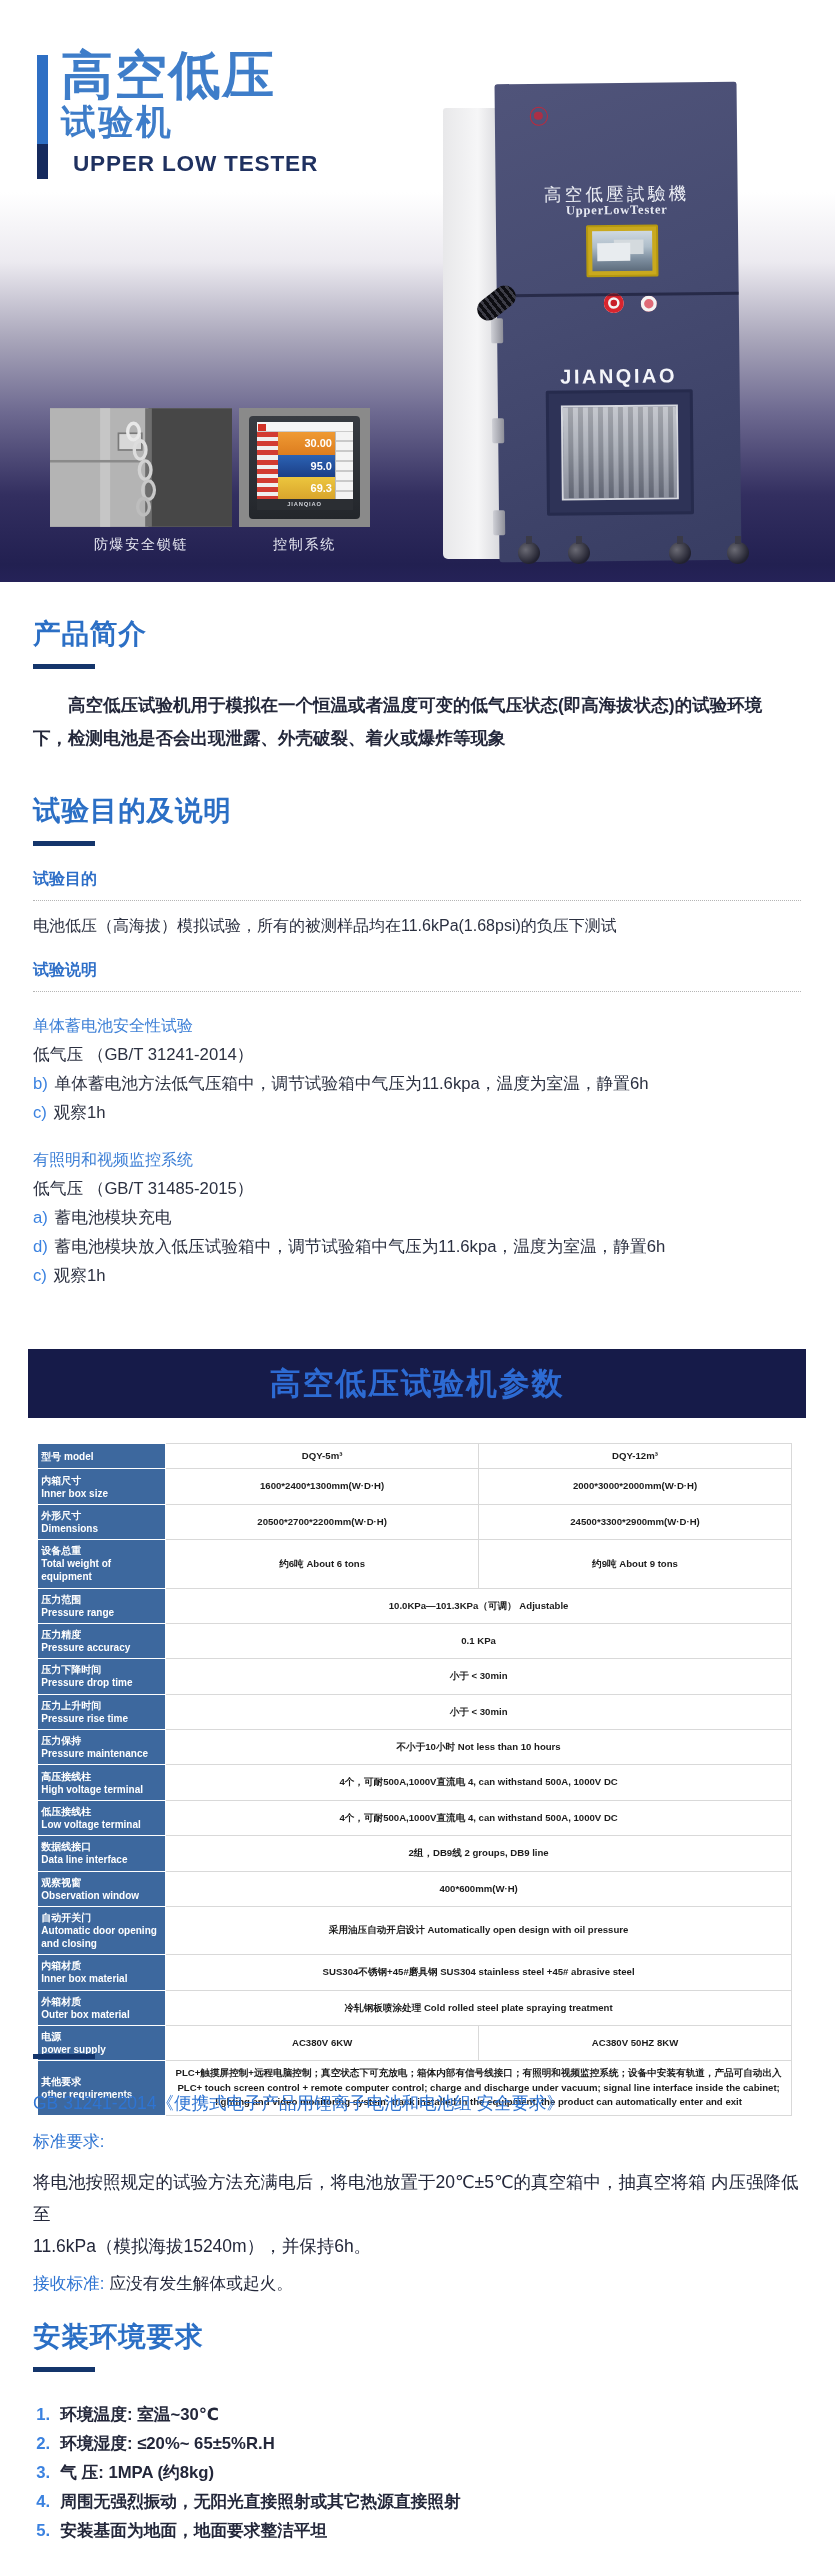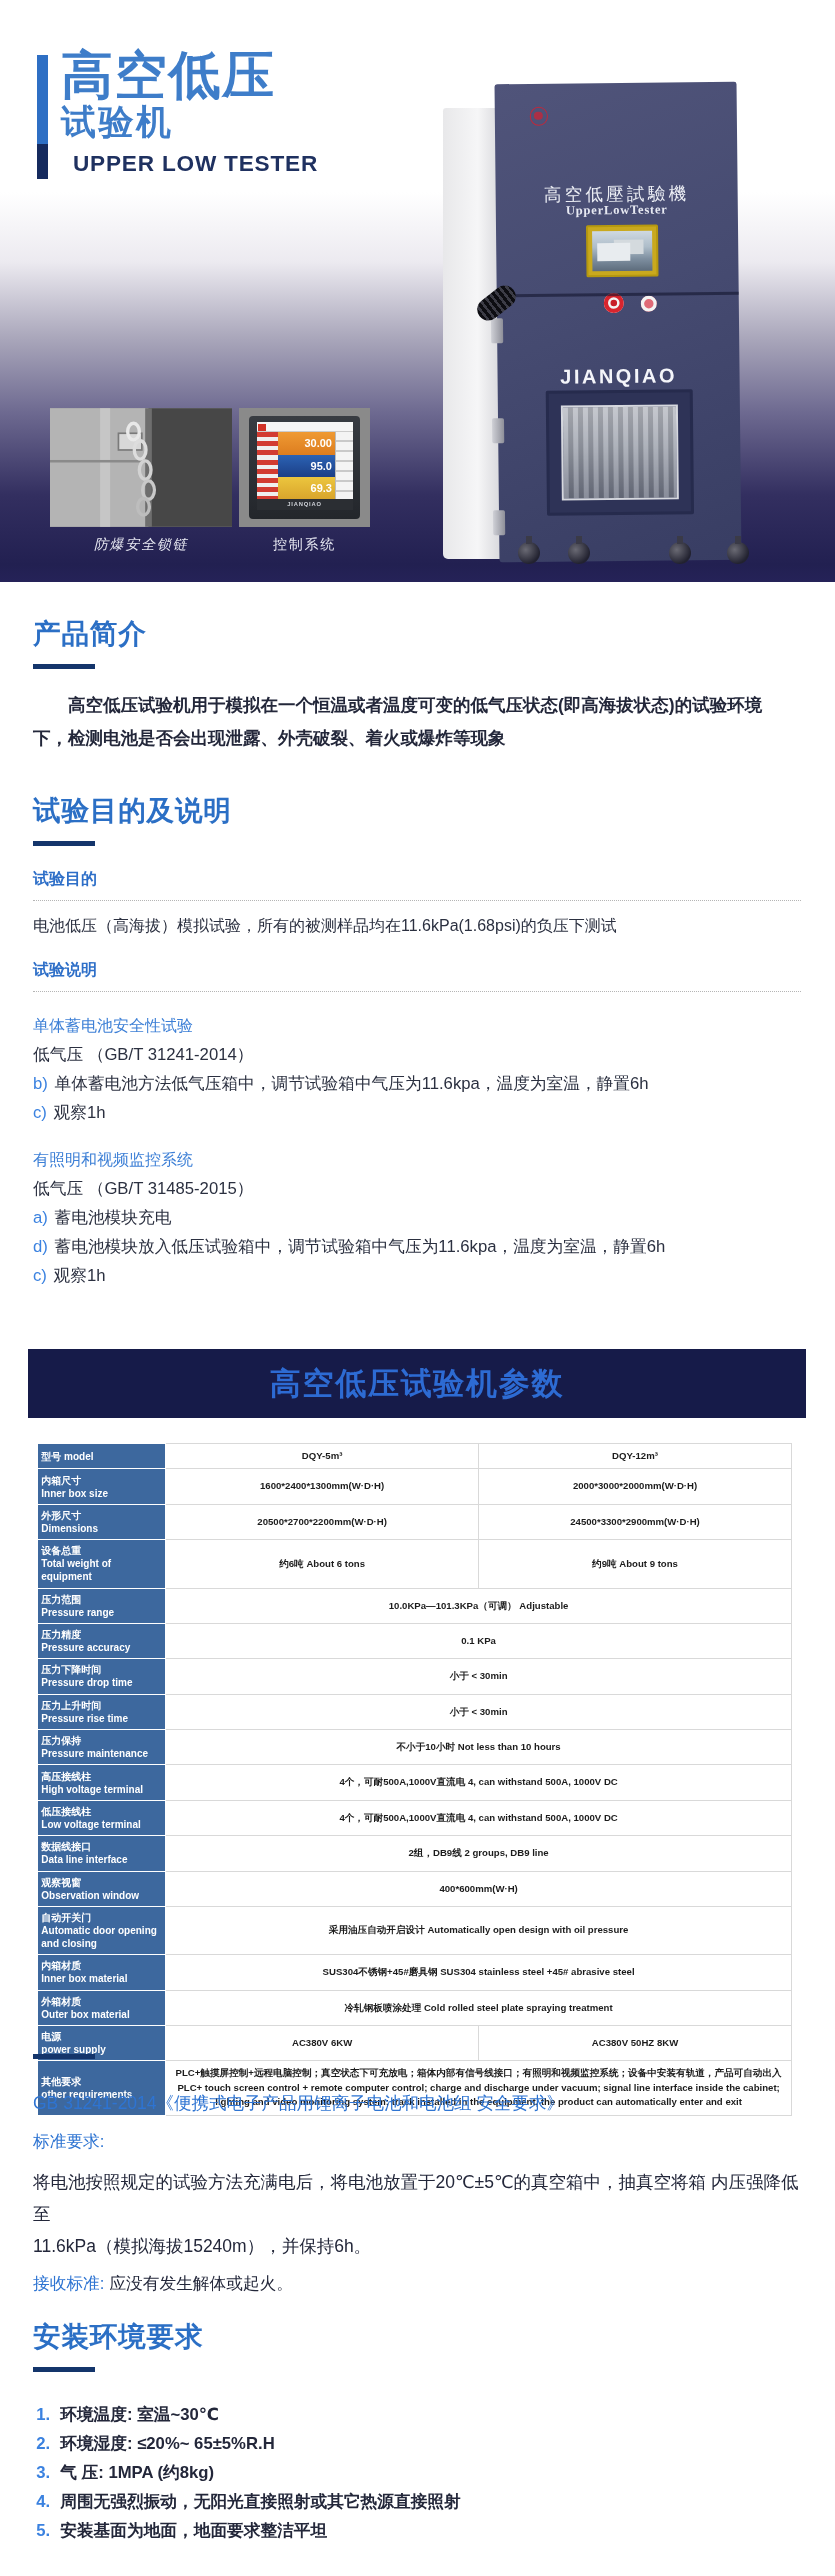--- a/index.html
+++ b/index.html
@@ -44,21 +44,21 @@
   .m-coil { position:absolute; left:57px; top:242px; width:43px; height:22px; border-radius:11px;
       background:repeating-linear-gradient(90deg,#0d0d12 0 3.3px,#3c3c46 3.3px 5.8px); transform:rotate(-38deg); }
   .m-caster { position:absolute; bottom:11.7px; width:22px; height:22px; border-radius:50%; background:radial-gradient(circle at 35% 35%,#6a6a74,#222230 70%); }
   .m-caster::before { content:""; position:absolute; left:7.5px; top:-6.7px; width:6.7px; height:8.4px; background:#3a3a47; }
 
   
   .thumb { position:absolute; top:408px; height:119px; overflow:hidden; }
   .thumb1 { left:50px; width:182px; }
   .thumb2 { left:239px; width:131px; background:#8a8a8a; padding:8.4px 10px; }
   .thumb-caption { position:absolute; top:536px; font-size:14px; color:#e6e7f1; letter-spacing:1.7px; text-align:center; }
-  .cap1 { left:50px; width:182px;font-style:italic; }
+  .cap1 { left:50px; width:182px; }
   .cap2 { left:239px; width:131px;font-family:Liberation Mono, monospace; }
   .ctrl-frame { width:100%; height:100%; background:linear-gradient(180deg,#383c42,#23262b); border-radius:4px; padding:5.8px 7.5px; }
   .ctrl-screen { width:100%; height:85%; background:#e9e9e9; display:flex; flex-direction:column; overflow:hidden; }
   .ctrl-top { height:10px; background:#f6f6f6; border-bottom:0.8px solid #ccc; position:relative; }
   .ctrl-top::before { content:""; position:absolute; left:1.7px; top:1.7px; width:7.5px; height:6.7px; background:#d23327; }
   .ctrl-main { flex:1; display:flex; }
   .ctrl-left { width:22%; background:repeating-linear-gradient(180deg,#d23b31 0 5px,#efefef 5px 9.2px); }
   .ctrl-rows { flex:1; display:flex; flex-direction:column; }
   .ctrl-row { flex:1; display:flex; align-items:center; justify-content:flex-end; padding-right:3.3px; color:#fff; font-weight:bold; font-size:11px; }
   .ctrl-row.orange { background:linear-gradient(180deg,#ef9a33,#dd7d1f); }

